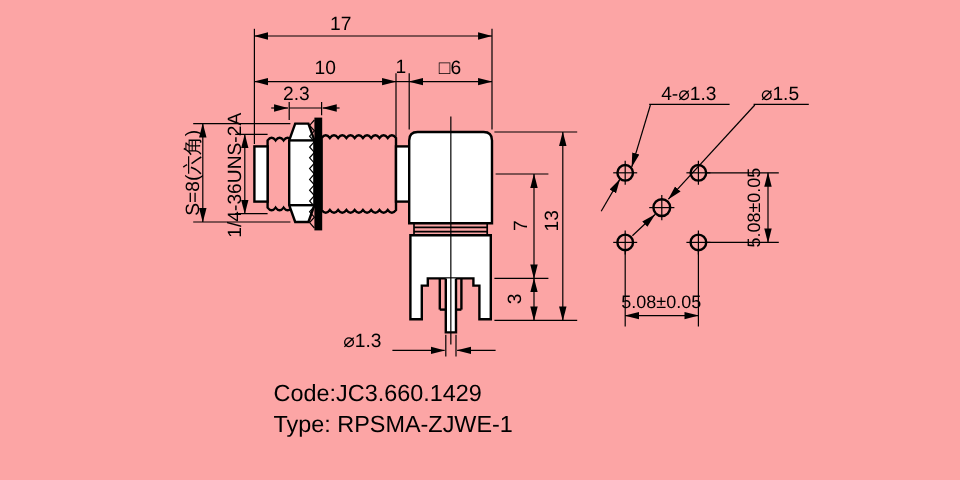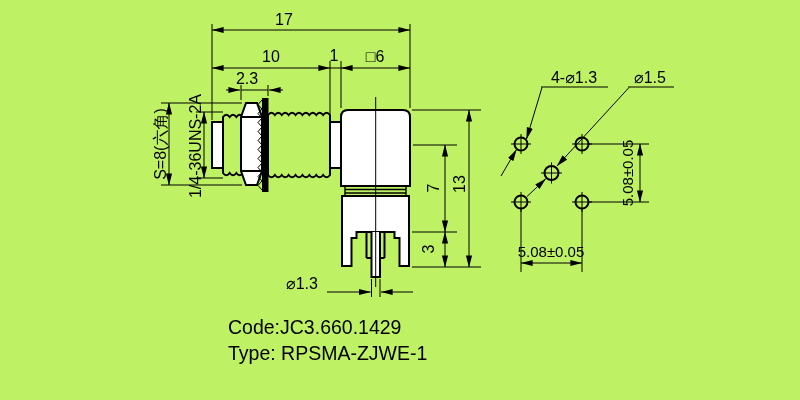--- a/index.html
+++ b/index.html
@@ -1,16 +1,16 @@
 <!DOCTYPE html>
 <html><head>
 <meta charset="utf-8">
 <style>
   html,body{margin:0;padding:0;background:#fff;}
-  .stage{position:relative;width:800px;height:400px;background:#bef264;overflow:hidden;
+  .stage{position:relative;width:800px;height:400px;background:#fca5a5;overflow:hidden;
          font-family:"Liberation Sans","DejaVu Sans",sans-serif;}
   svg text{fill:#000;}
   .dim{font-size:16px;font-family:"Liberation Sans","DejaVu Sans",sans-serif;}
   .dim-sm{font-size:15px;font-family:"Liberation Sans","DejaVu Sans",sans-serif;}
   .title{font-size:19.5px;font-family:"Liberation Sans","DejaVu Sans",sans-serif;}
   .thick{stroke:#000;stroke-width:2;fill:none;}
   .thickw{stroke:#000;stroke-width:2;fill:#fff;}
   .thin{stroke:#000;stroke-width:1;fill:none;}
   .mid{stroke:#000;stroke-width:1.4;fill:none;}
 </style>

